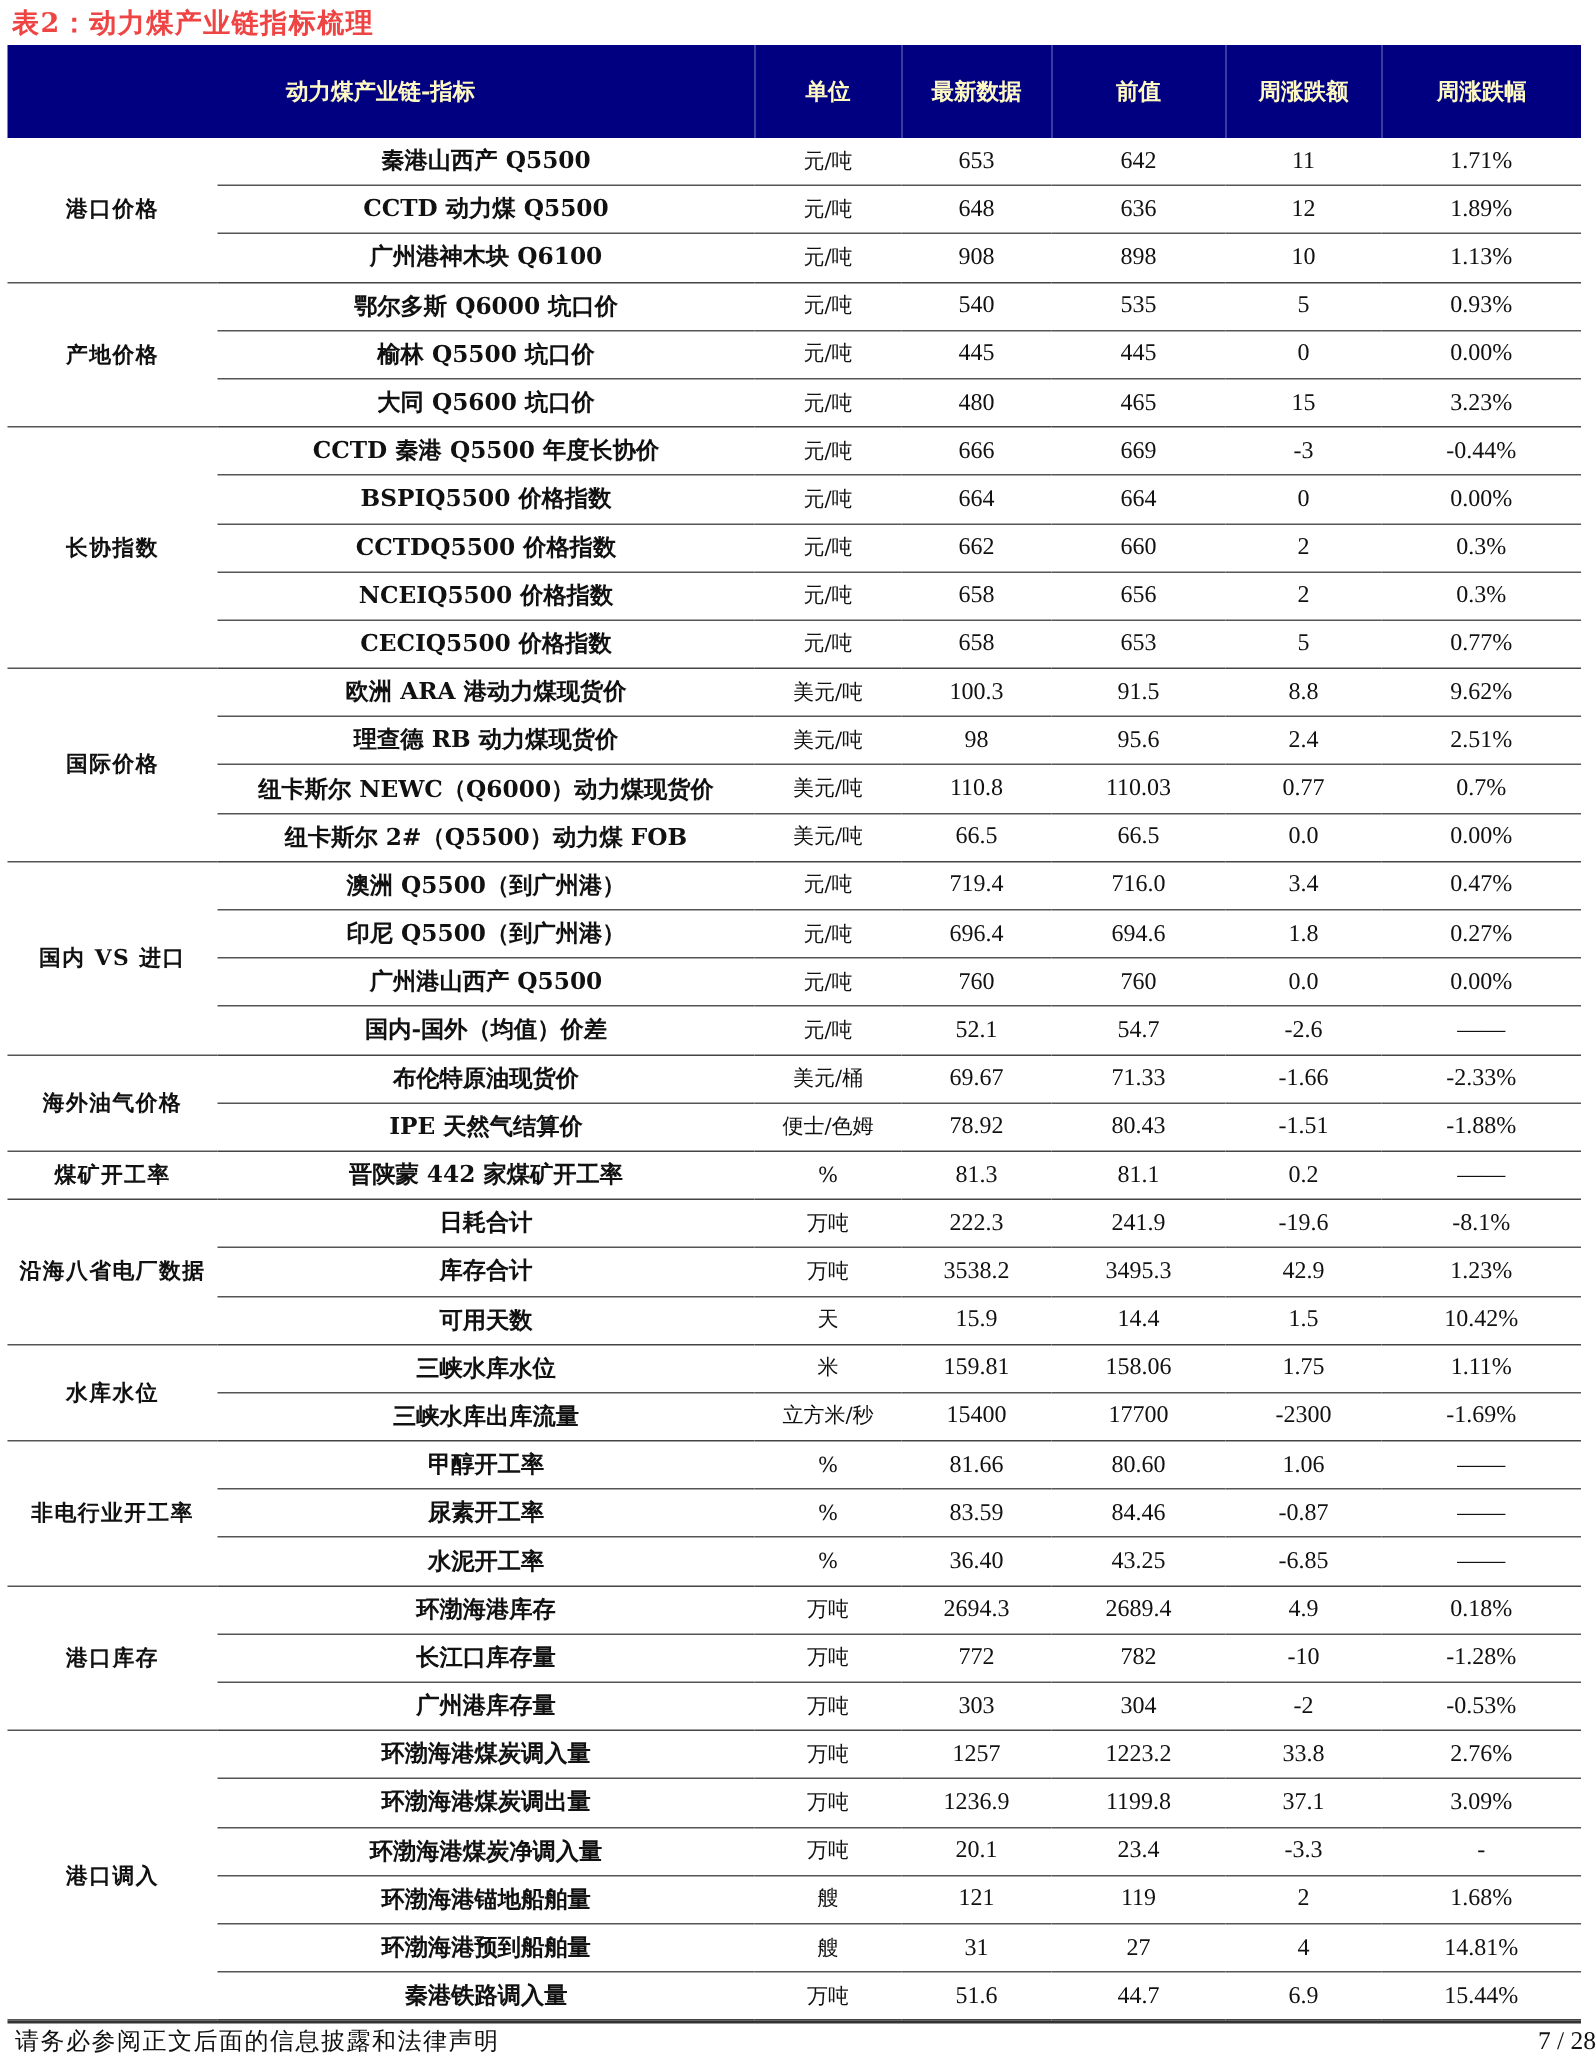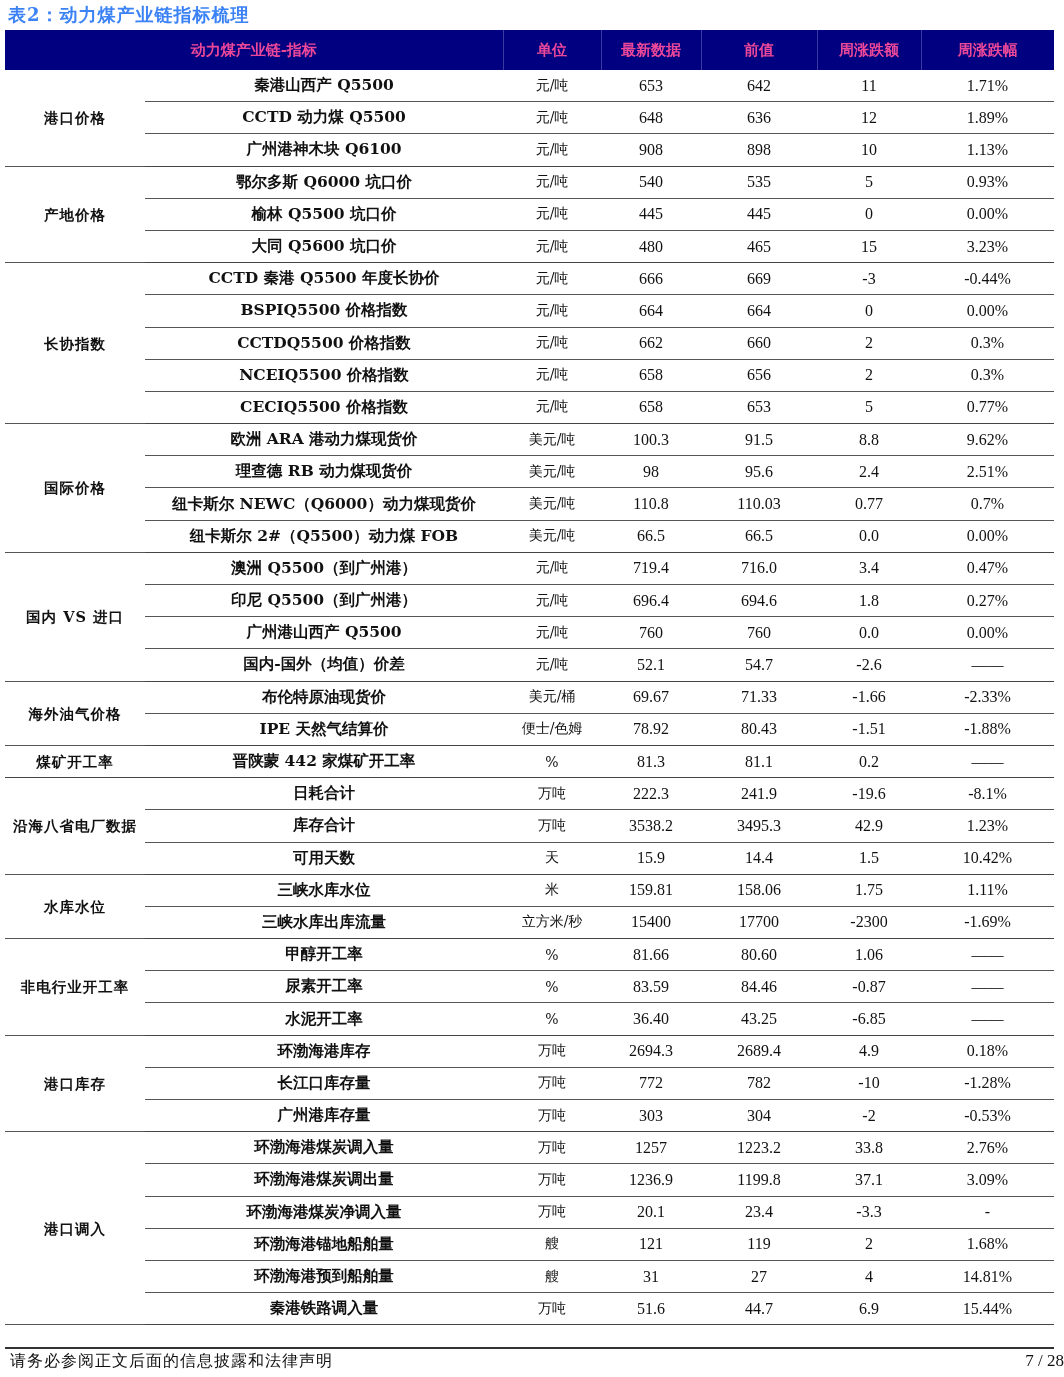--- a/index.html
+++ b/index.html
@@ -1,25 +1,25 @@
 <!DOCTYPE html>
 <html><head>
 <meta charset="utf-8">
 <style>
   html, body { margin:0; padding:0; background:#ffffff; }
   body { width:1064px; height:1377px; position:relative; overflow:hidden;
          font-family:"Liberation Serif","DejaVu Serif",serif; color:#111; }
   .title { position:absolute; left:8px; top:3px; font-size:18px; font-weight:bold;
-           color:#3b82f6; letter-spacing:1px; font-family:"DejaVu Serif","Liberation Serif",serif; }
+           color:#ef4444; letter-spacing:1px; font-family:"DejaVu Serif","Liberation Serif",serif; }
   table { position:absolute; left:5px; top:30px; width:1049px; border-collapse:collapse;
           table-layout:fixed; }
   col.c0 { width:140px; } col.c1 { width:358px; } col.c2 { width:98px; }
   col.c3 { width:100px; } col.c4 { width:116px; } col.c5 { width:104px; } col.c6 { width:133px; }
-  thead th { background:#000080; color:#ec4899; height:32px; font-size:15px; font-weight:bold;
-             font-family:"DejaVu Serif",serif; border-right:1px solid #3a3aa0; padding:4px; }
+  thead th { background:#000080; color:#fef9c3; height:32px; font-size:15px; font-weight:bold;
+             font-family:"DejaVu Serif",serif; border-right:1px solid #3a3aa0; padding:15px; }
   thead th:last-child { border-right:none; }
   td { height:31.2px; padding:0; text-align:center; font-size:16px; border-bottom:1px solid #555;
        white-space:nowrap; }
   td.cat { font-family:"DejaVu Serif",serif; font-weight:bold; font-size:14.5px; letter-spacing:1px;
            border-bottom:1.5px solid #555; line-height:31px; white-space:normal;text-align:center; }
   td.ind { font-weight:bold; font-size:15.5px; font-family:"DejaVu Serif","Liberation Serif",serif; }
   td.unit { font-size:14px; font-family:"DejaVu Serif",serif; }
   tr.grp-end td { border-bottom:1.5px solid #444; }
   .source { position:absolute; left:10px; top:1386px; font-size:14.5px; font-family:"DejaVu Serif",serif; }
   .rule { position:absolute; left:5px; width:1049px; top:1347px; height:2px; background:#333; }

